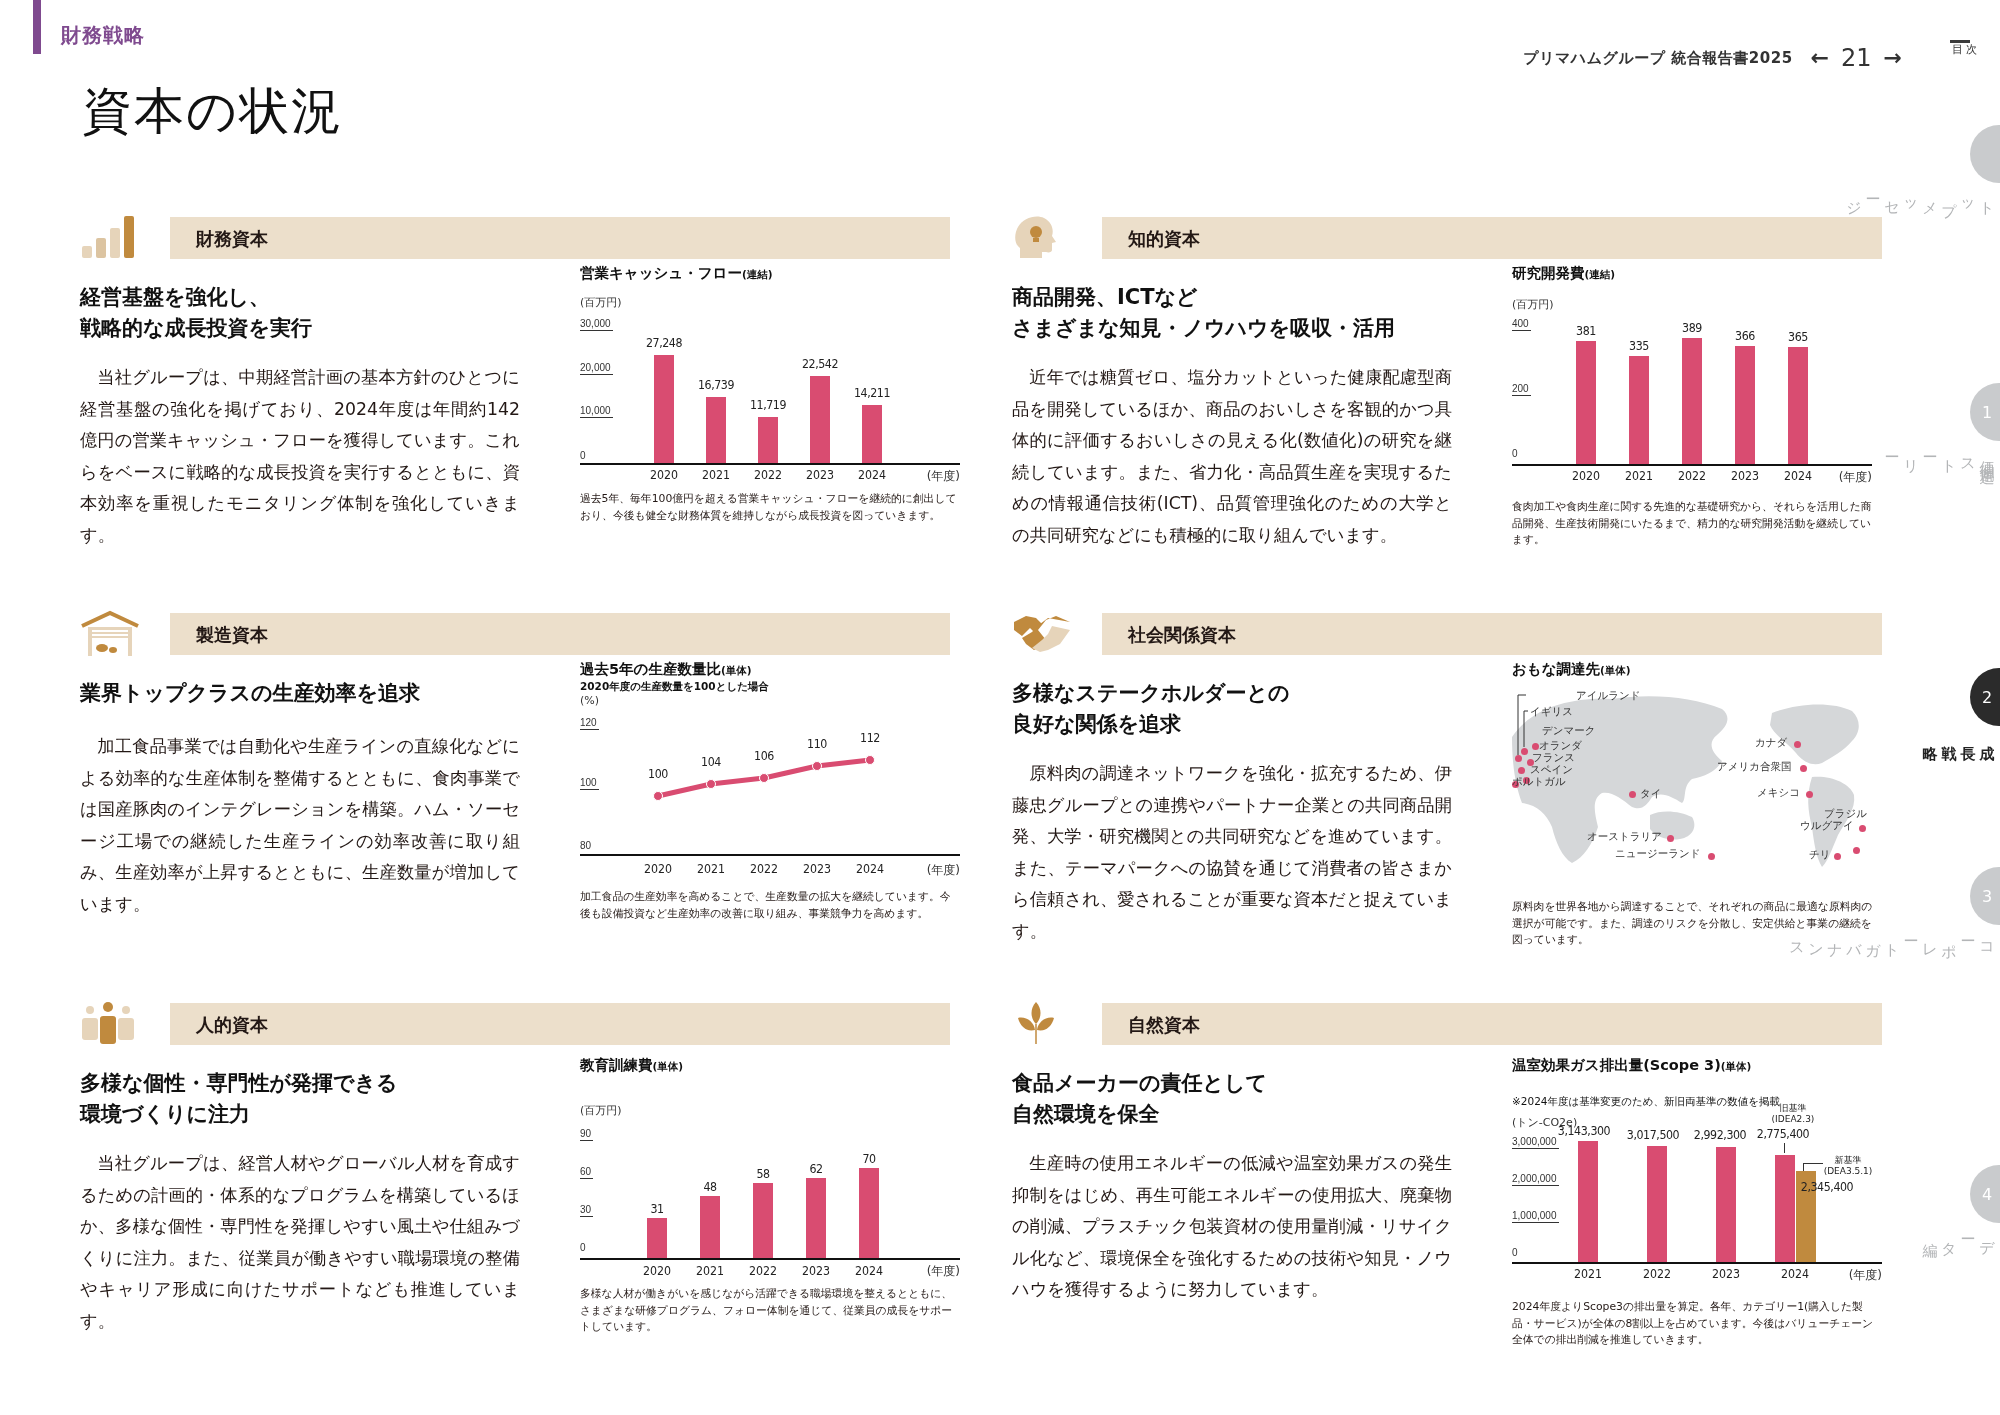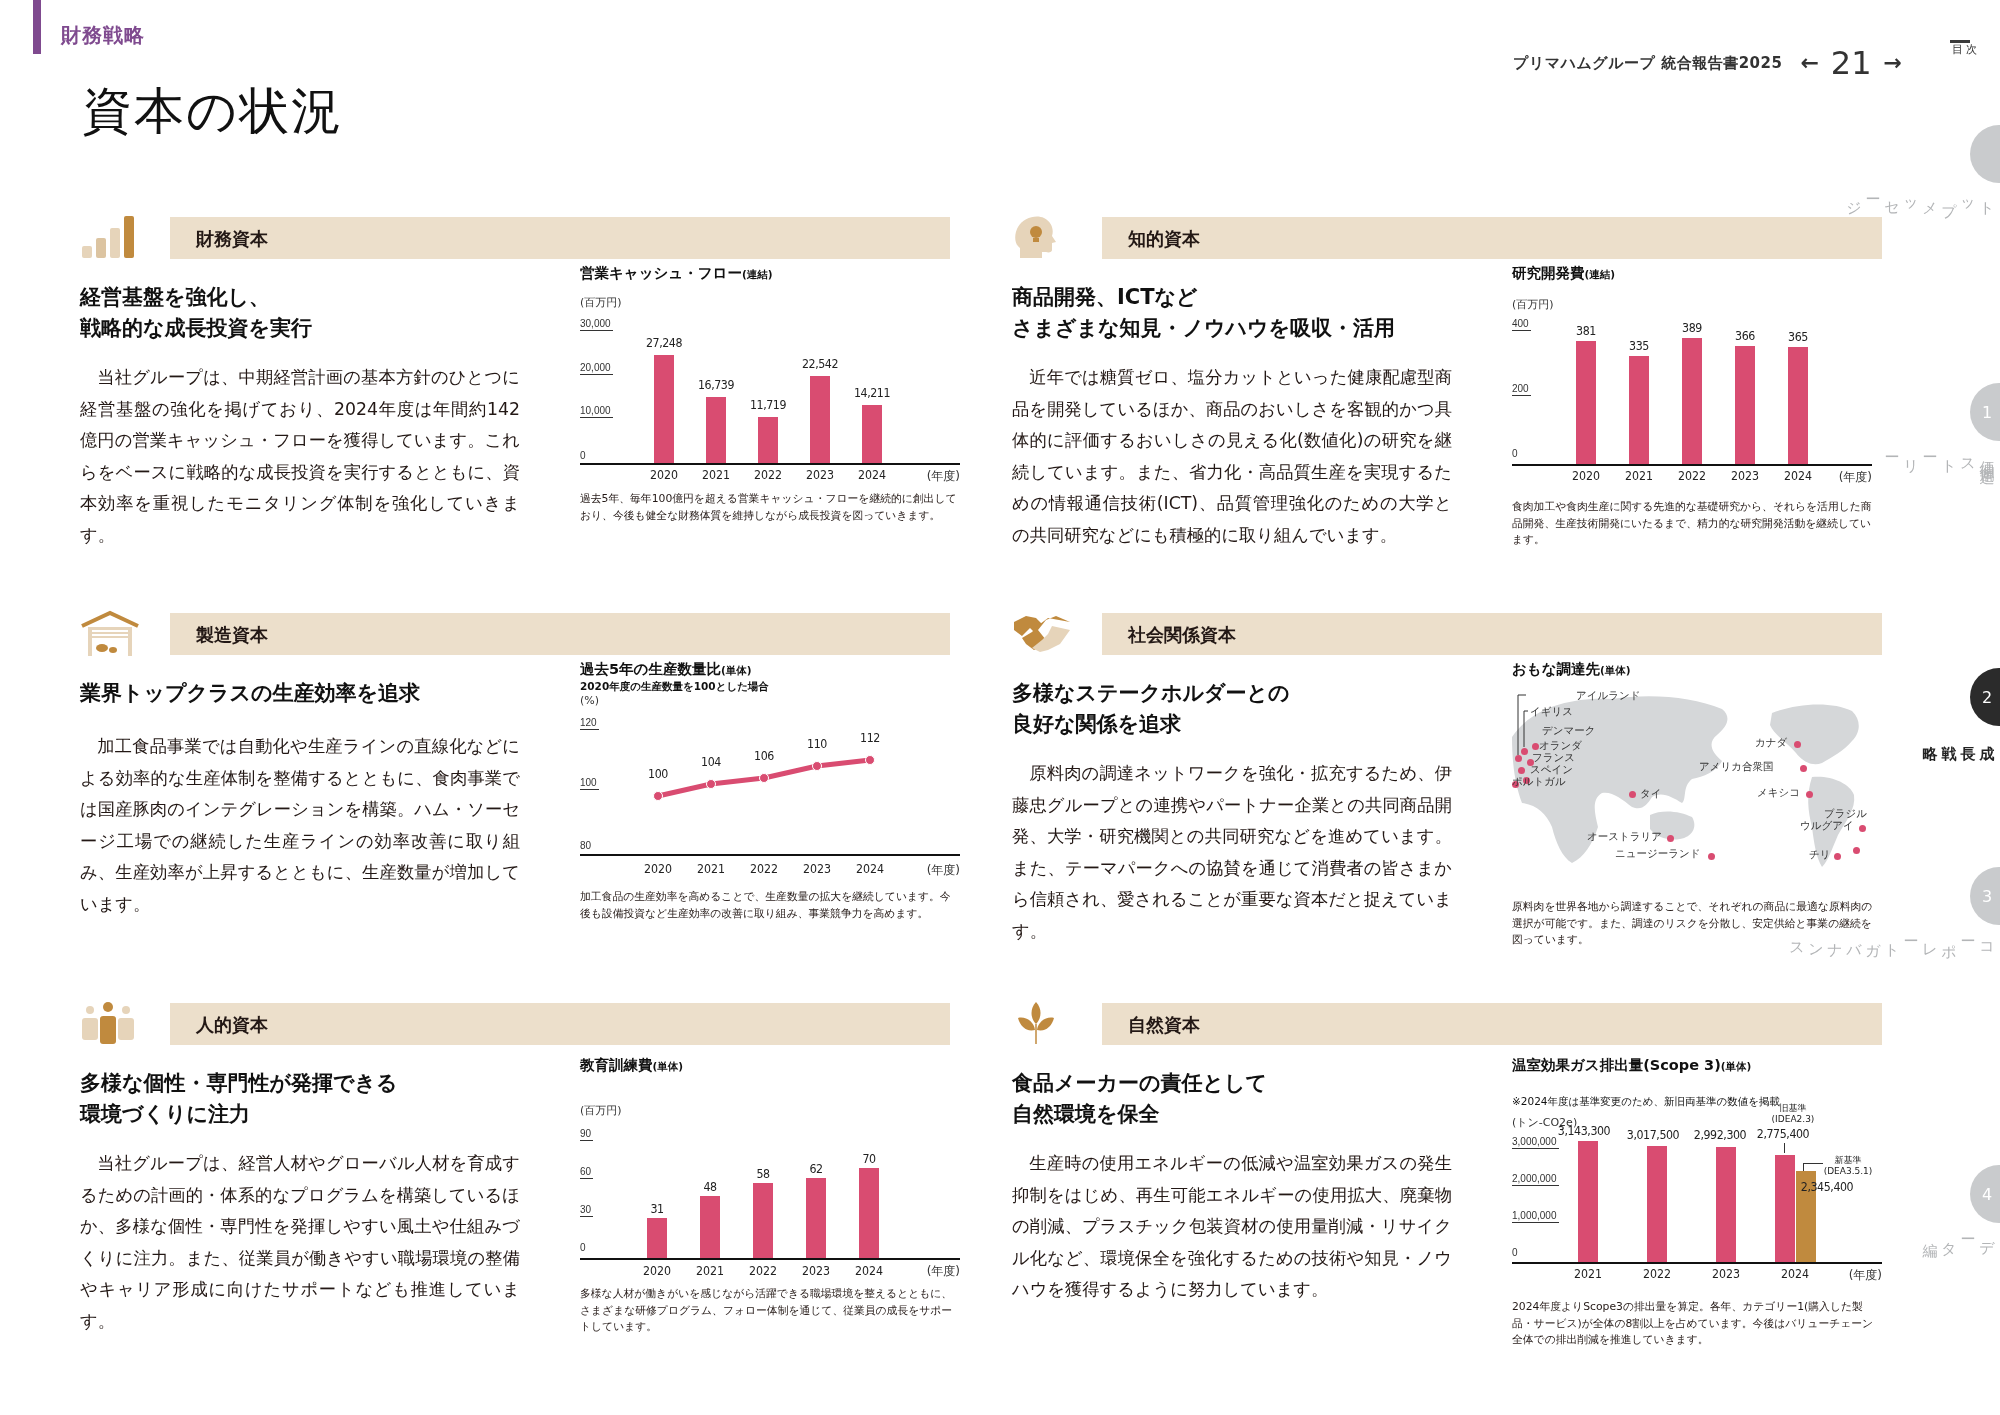--- a/index.html
+++ b/index.html
@@ -6,21 +6,21 @@
   html, body { width: 2000px; height: 1415px; background: #ffffff; overflow: hidden; }
   body { font-family: "DejaVu Sans", "Liberation Sans", sans-serif; color: #231815; position: relative; }
 
   .section-tag { position: absolute; left: 33px; top: 0; height: 54px; border-left: 8px solid #7f4a8f; padding-left: 20px; padding-top: 22px; color: #7f4a8f; font-size: 20px; font-weight: bold; letter-spacing: 1px; }
   .page-title { position: absolute; left: 82px; top: 78px; font-family: "DejaVu Serif", "Liberation Serif", serif; font-size: 50px; font-weight: normal; color: #111; letter-spacing: 2px; }
 
   .header-right { position: absolute; top: 44px; right: 98px; display: flex; align-items: center; gap: 18px; color: #333; }
   .report-name { font-size: 15px; font-weight: bold; letter-spacing: 0.5px; }
   .pager { display: flex; align-items: center; gap: 12px; }
   .pager .arrow { font-size: 22px; font-weight: bold; cursor: pointer; line-height: 1; }
-  .pager .num { font-size: 32px; font-weight: normal; }
+  .pager .num { font-size: 24px; font-weight: normal; }
   .toc-btn { position: absolute; top: 40px; right: 18px; width: 32px; text-align: center; cursor: pointer; }
   .toc-btn .bar { height: 3px; background: #3b3b3b; margin-bottom: 4px; }
   .toc-btn .lbl { font-size: 11px; color: #333; letter-spacing: 3px; margin-top: 2px; }
 
   .side-nav { position: absolute; right: 0; top: 125px; width: 70px; }
   .nav-item { position: absolute; right: 0; width: 70px; cursor: pointer; }
   .nav-item .tab { position: absolute; right: 0; width: 30px; height: 58px; background: #c9cbcd; border-radius: 29px 0 0 29px; color: #fff; font-size: 16px; display: flex; align-items: center; justify-content: center; padding-left: 4px; }
   .nav-item.active .tab { background: #2b2b2b; }
   .nav-item .vlabel { position: absolute; top: 66px; right: 4px; width: 22px; writing-mode: vertical-rl; font-size: 15px; color: #b3b5b7; letter-spacing: 3px; }
   .nav-item.active .vlabel { color: #222; font-weight: bold; }
@@ -284,21 +284,21 @@
       <div class="map-label" style="left:0px; top:88px;">ポルトガル</div>
       <div class="map-dot" style="left:117px; top:104px;"></div>
       <div class="map-label" style="left:128px; top:100px;">タイ</div>
       <div class="map-dot" style="left:155px; top:148px;"></div>
       <div class="map-label" style="left:75px; top:143px;">オーストラリア</div>
       <div class="map-dot" style="left:196px; top:166px;"></div>
       <div class="map-label" style="left:103px; top:160px;">ニュージーランド</div>
       <div class="map-dot" style="left:282px; top:54px;"></div>
       <div class="map-label" style="left:243px; top:49px;">カナダ</div>
       <div class="map-dot" style="left:288px; top:78px;"></div>
-      <div class="map-label" style="left:187px; top:73px;font-family:Liberation Serif, serif;">アメリカ合衆国</div>
+      <div class="map-label" style="left:205px; top:73px;font-family:Liberation Serif, serif;">アメリカ合衆国</div>
       <div class="map-dot" style="left:294px; top:104px;"></div>
       <div class="map-label" style="left:245px; top:99px;">メキシコ</div>
       <div class="map-dot" style="left:347px; top:138px;"></div>
       <div class="map-label" style="left:312px; top:120px;">ブラジル</div>
       <div class="map-dot" style="left:341px; top:160px;"></div>
       <div class="map-label" style="left:288px; top:132px;">ウルグアイ</div>
       <div class="map-dot" style="left:322px; top:166px;"></div>
       <div class="map-label" style="left:297px; top:161px;">チリ</div>
     </div>
     <p class="chart-note" style="width:370px; margin-top:12px;">原料肉を世界各地から調達することで、それぞれの商品に最適な原料肉の選択が可能です。また、調達のリスクを分散し、安定供給と事業の継続を図っています。</p>

